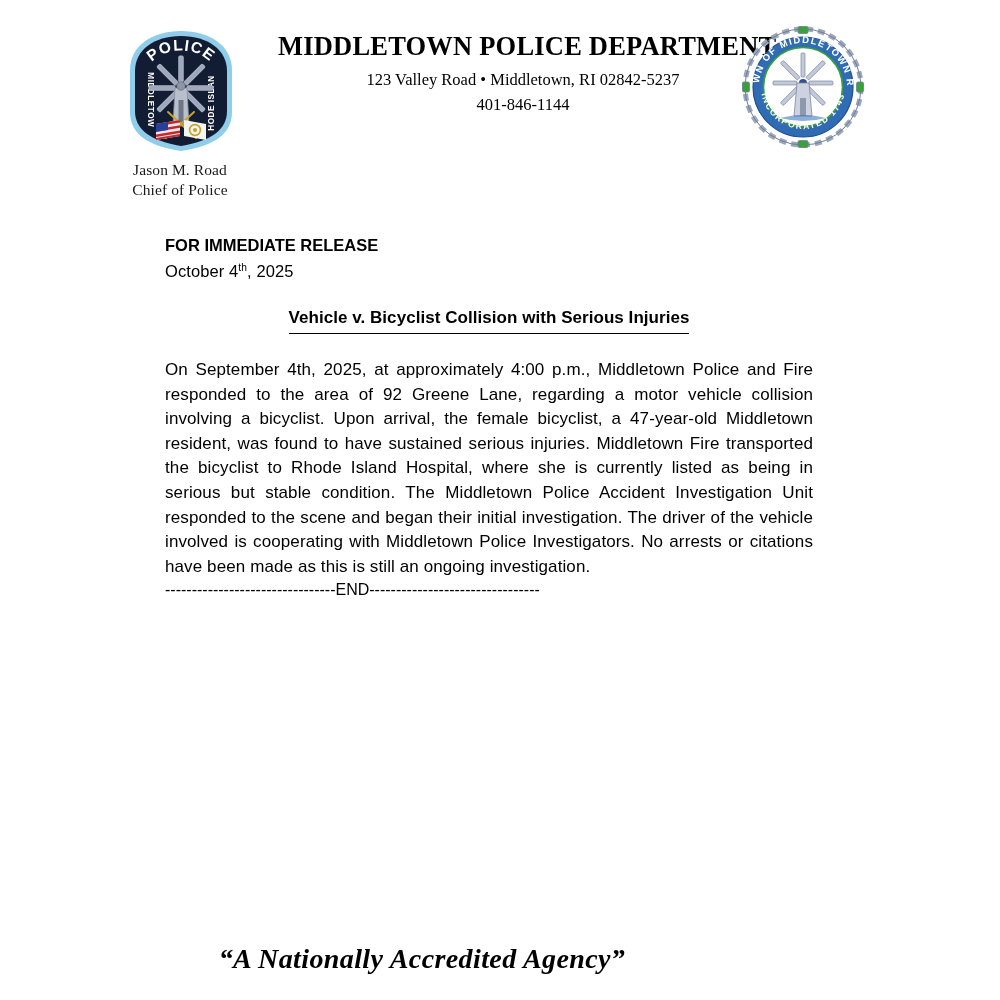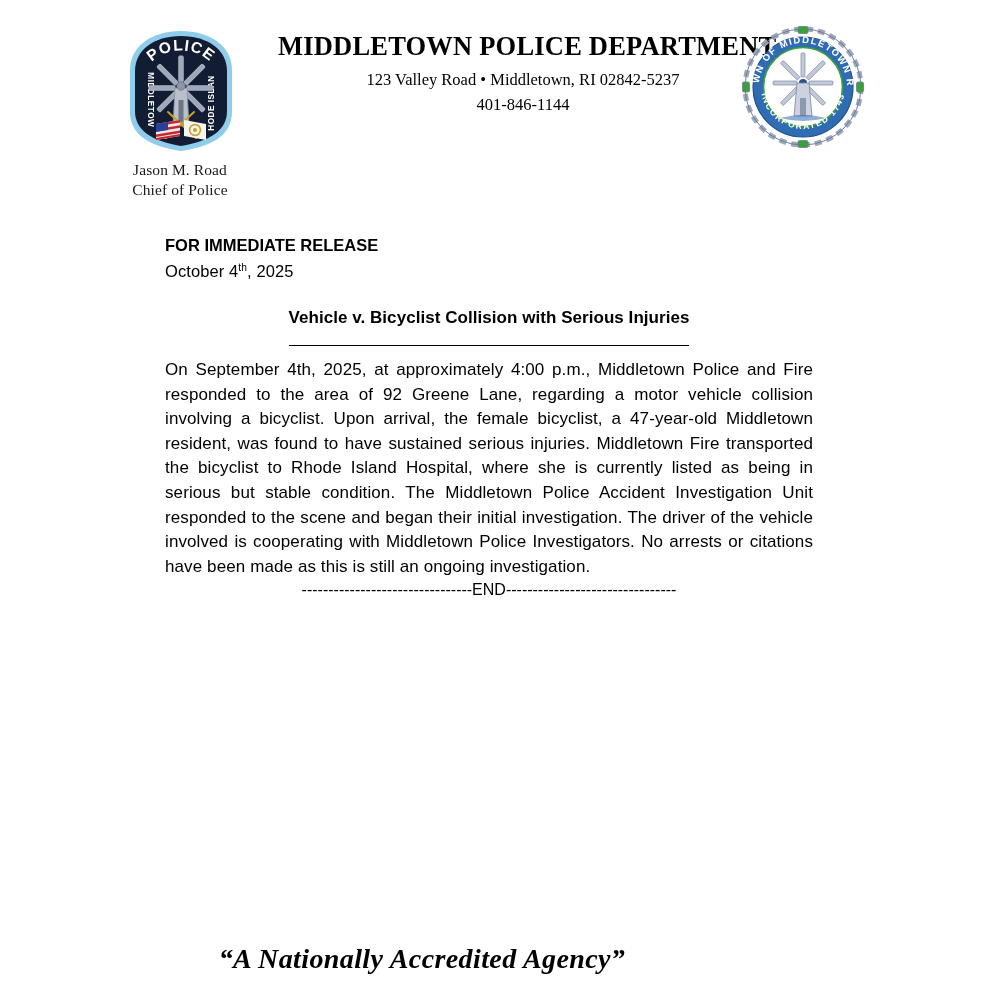--- a/index.html
+++ b/index.html
@@ -114,21 +114,21 @@
     left: 165px;
     top: 308px;
     width: 648px;
     text-align: center;
     font-size: 17px;
     font-weight: bold;
     letter-spacing: 0.05px;
   }
   .release-title span {
     border-bottom: 1.6px solid #000;
-    padding-bottom: 18px;
+    padding-bottom: 6px;
   }
 
   
   .body-copy {
     position: absolute;
     left: 165px;
     top: 358px;
     width: 648px;
     font-size: 17px;
     line-height: 24.6px;
@@ -139,21 +139,20 @@
   .end-rule {
     position: absolute;
     left: 165px;
     top: 582px;
     width: 648px;
     font-size: 16px;
     line-height: 1;
     letter-spacing: 0px;
     white-space: nowrap;
     overflow: hidden;
-    text-align: center;
   }
 
   
   .footer-tagline {
     position: absolute;
     left: 0;
     top: 943px;
     width: 844px;
     text-align: center;
     font-family: "Liberation Serif", serif;

